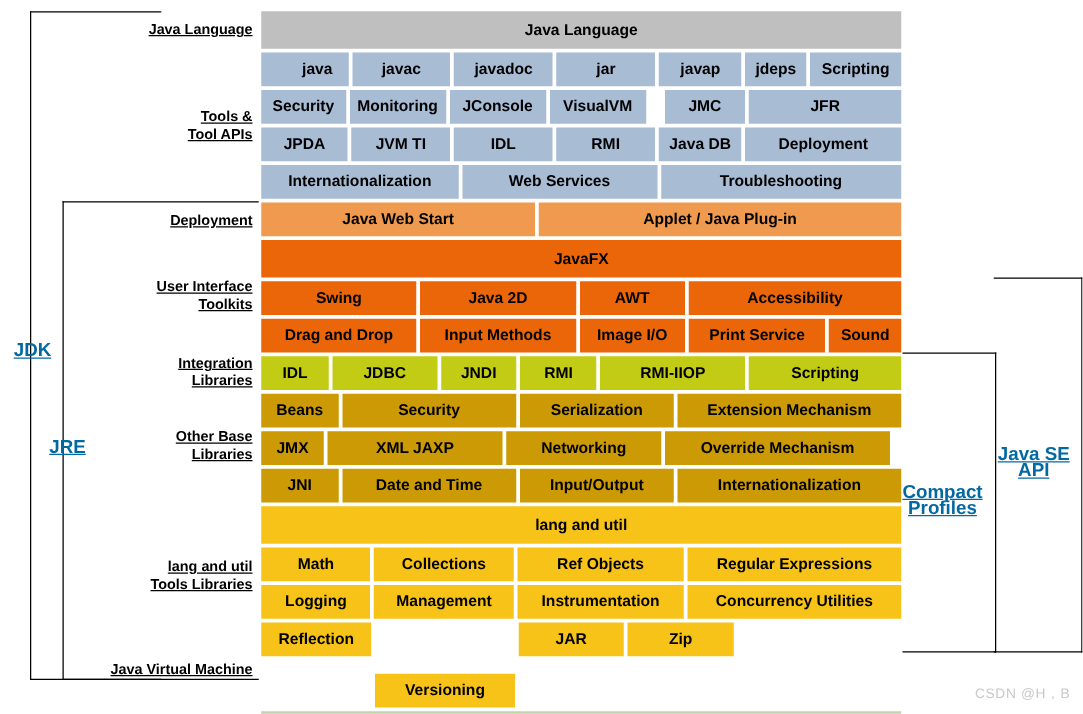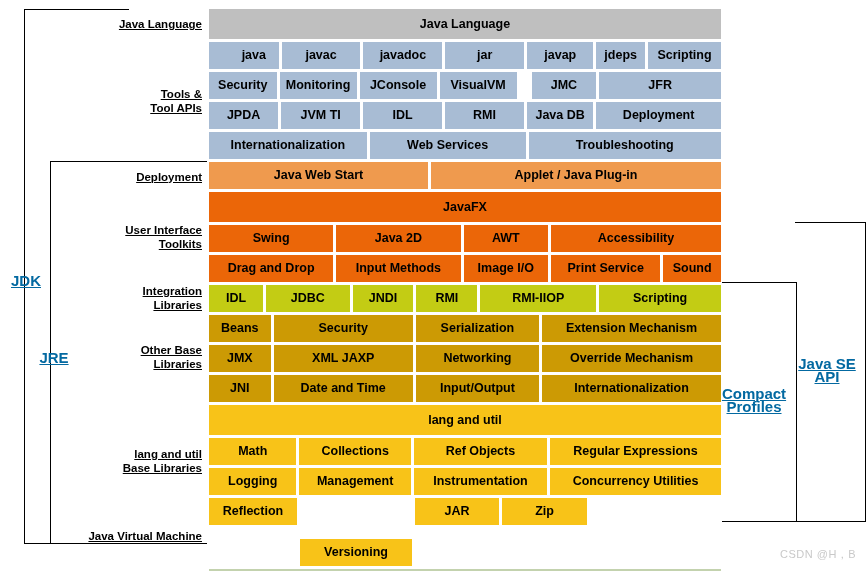--- a/index.html
+++ b/index.html
@@ -189,21 +189,21 @@
   </div>
   <div class="label-col" style="top:344px;">
     <div class="row-label">
       <span>Other Base</span><br>
       <span>Libraries</span>
     </div>
   </div>
   <div class="label-col" style="top:448px;">
     <div class="row-label">
       <span>lang and util</span><br>
-      <span>Base Libraries</span>
+      <span>Tools Libraries</span>
     </div>
   </div>
   <div class="label-col" style="top:530px; left:20px; width:182px;">
     <div class="row-label">
       <span>Java Virtual Machine</span>
     </div>
   </div>
 
   <div id="grid">
       <div class="band tall">
@@ -267,21 +267,21 @@
         <div class="cell c-integ" style="width: 118px;">RMI-IIOP</div>
         <div class="cell c-integ" style="width: 124px;">Scripting</div>
       </div>
       <div class="band ">
         <div class="cell c-other" style="width: 62px;">Beans</div>
         <div class="cell c-other" style="width: 140px;">Security</div>
         <div class="cell c-other" style="width: 124px;">Serialization</div>
         <div class="cell c-other" style="width: 180px;">Extension Mechanism</div>
       </div>
       <div class="band ">
-        <div class="cell c-other" style="width: 62px;">JMX</div>
+        <div class="cell c-other" style="width: 50px;">JMX</div>
         <div class="cell c-other" style="width: 140px;">XML JAXP</div>
         <div class="cell c-other" style="width: 124px;">Networking</div>
         <div class="cell c-other" style="width: 180px;">Override Mechanism</div>
       </div>
       <div class="band ">
         <div class="cell c-other" style="width: 62px;">JNI</div>
         <div class="cell c-other" style="width: 140px;">Date and Time</div>
         <div class="cell c-other" style="width: 124px;">Input/Output</div>
         <div class="cell c-other" style="width: 180px;">Internationalization</div>
       </div>

